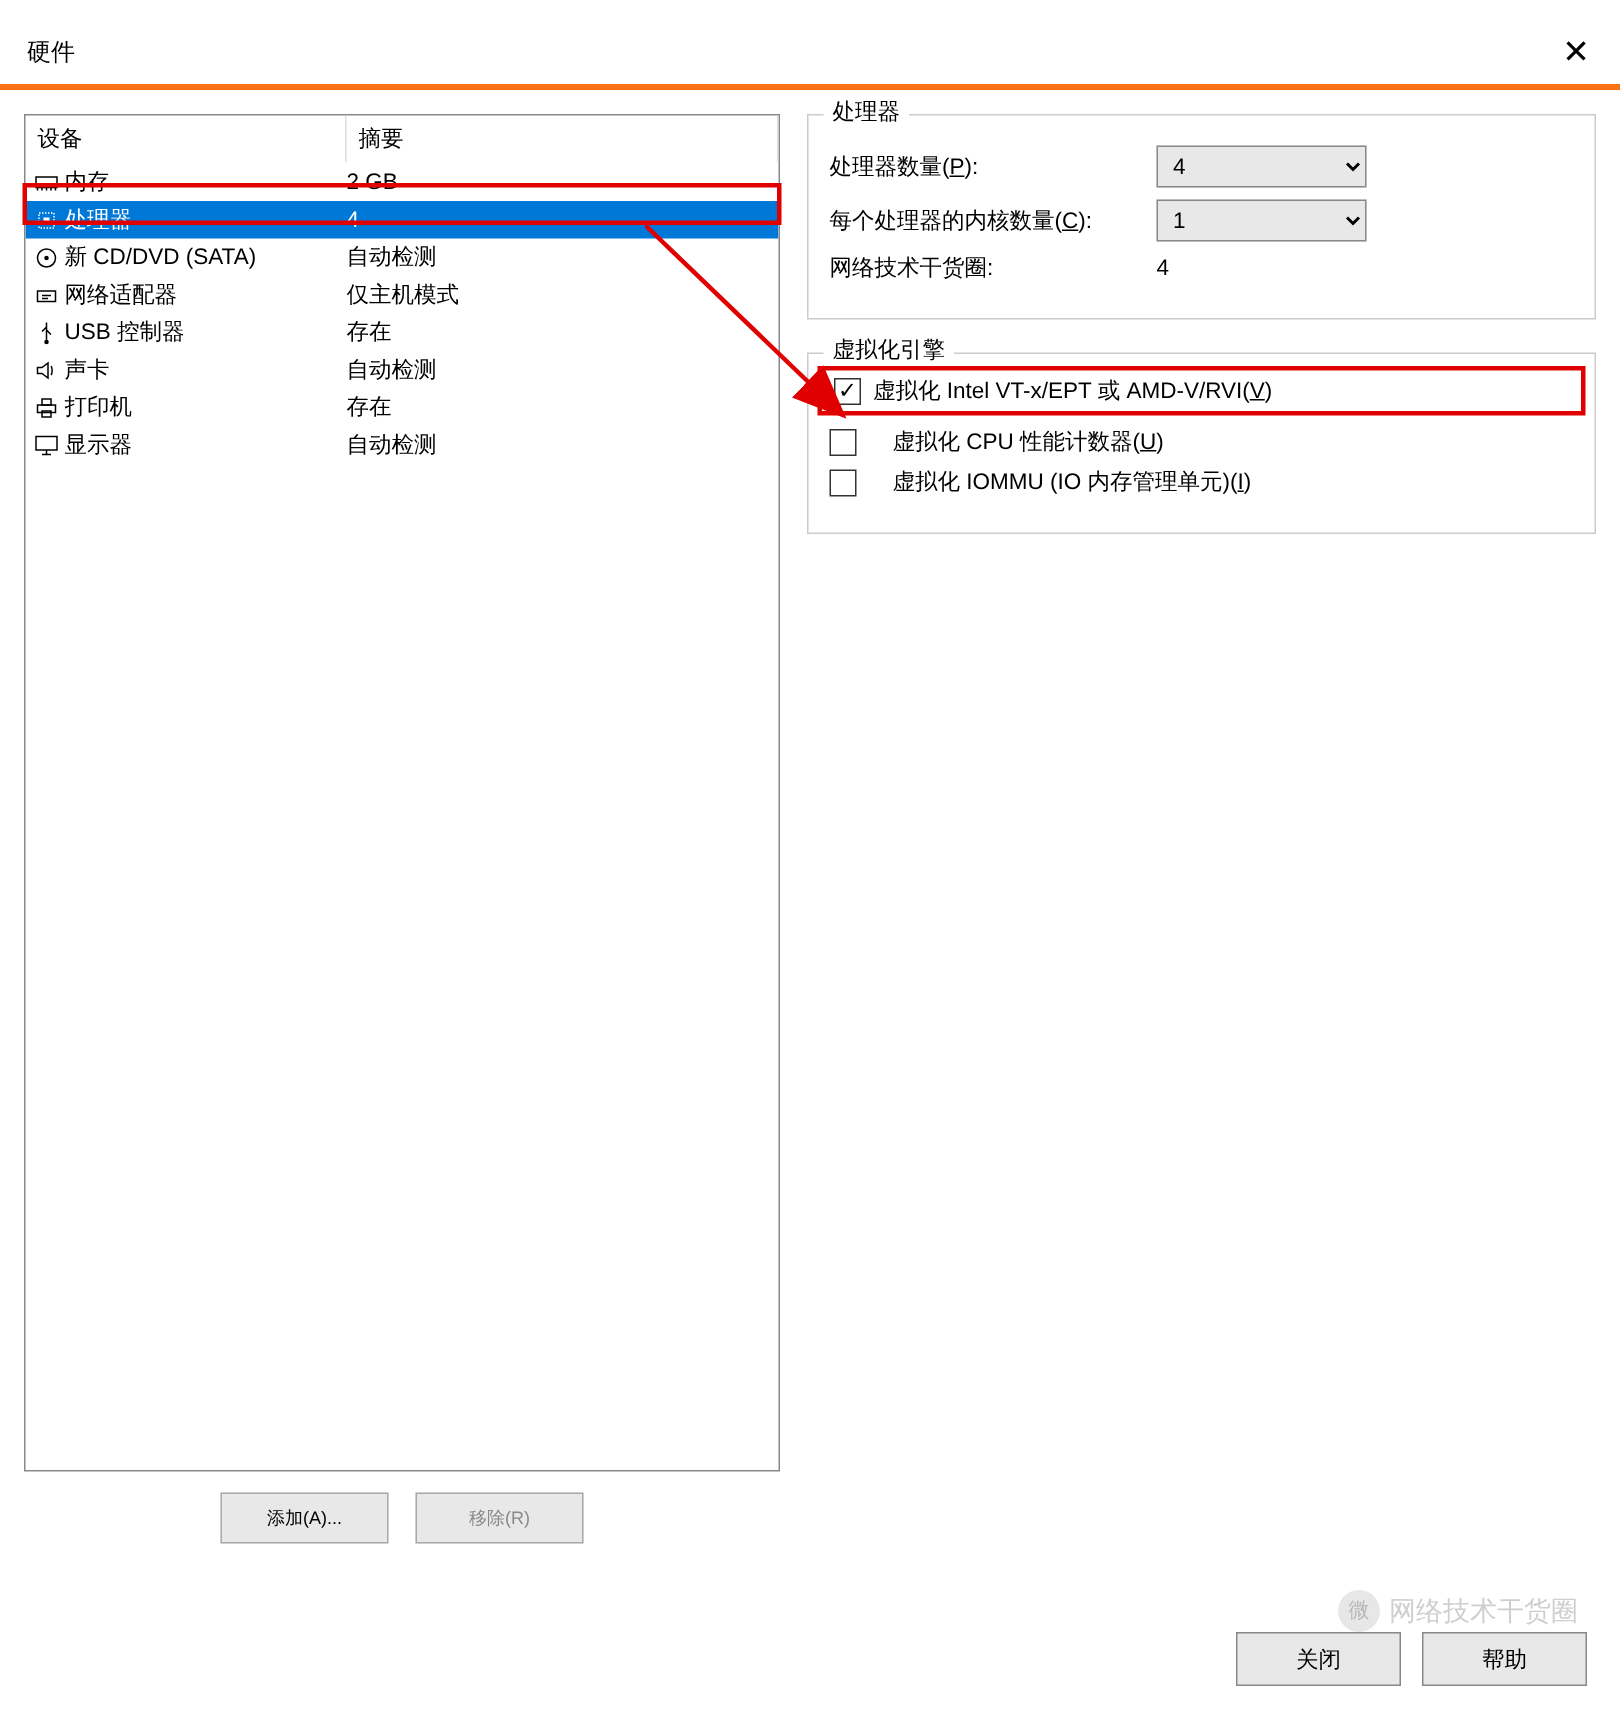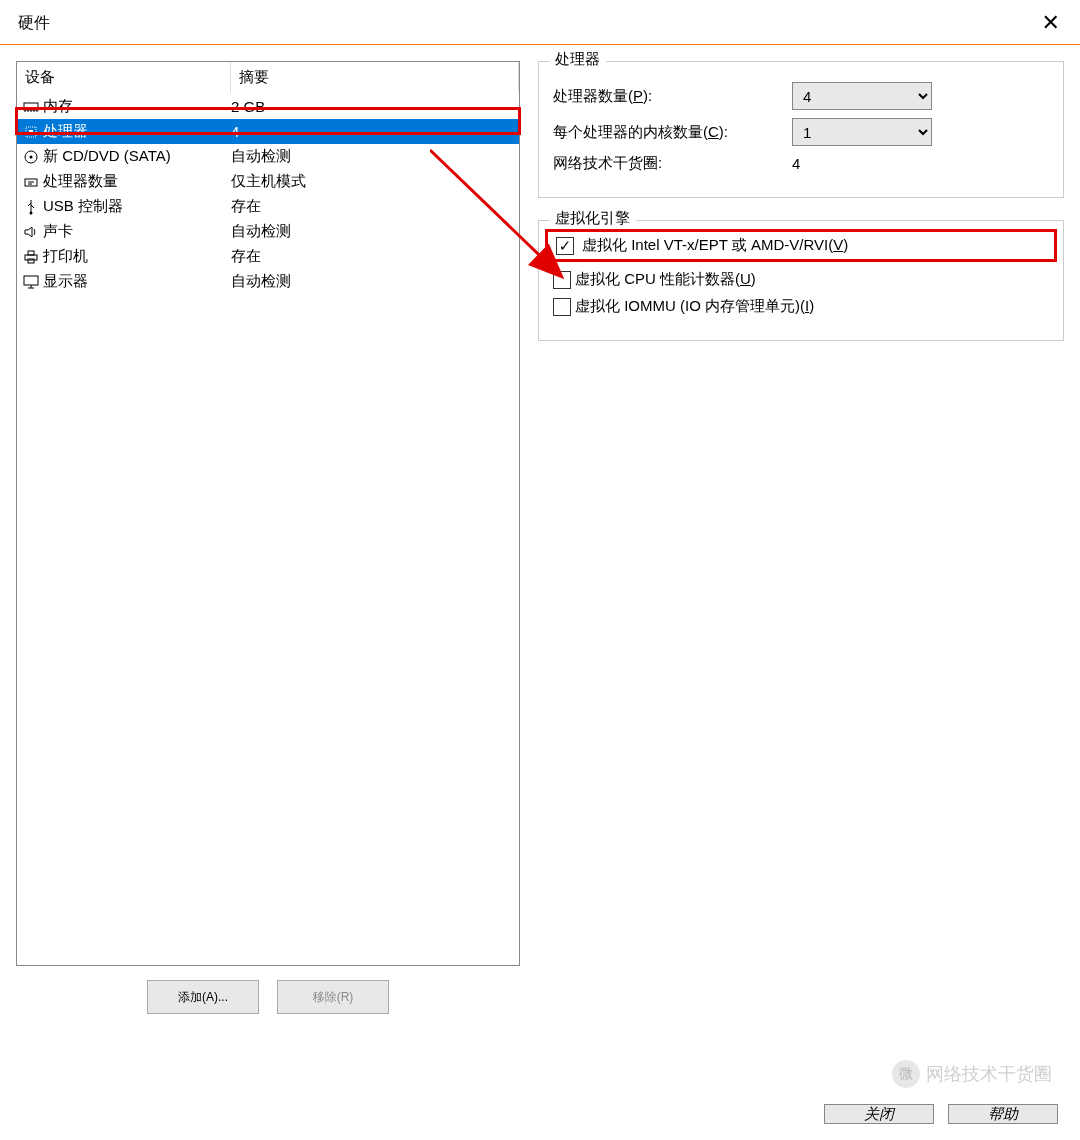--- a/index.html
+++ b/index.html
@@ -1,17 +1,17 @@
 <!DOCTYPE html>
 <html><head>
 <meta charset="utf-8">
 <style>
 * { box-sizing: border-box; margin: 0; padding: 0; }
 body { font-family: "Microsoft YaHei", "Segoe UI", Tahoma, sans-serif; font-size: 15px; background: #fff; width: 1080px; height: 1140px; overflow: hidden; position: relative; }
-.titlebar { display: flex; align-items: center; justify-content: space-between; padding: 8px 12px 6px 18px; border-bottom: 1px solid #f97316; }
+.titlebar { display: flex; align-items: center; justify-content: space-between; padding: 8px 12px 6px 18px; border-bottom: 4px solid #f97316; margin-top: 12px; }
 .titlebar .title { font-size: 16px; }
 .close-x { font-size: 22px; font-family: Arial, sans-serif; line-height: 1; cursor: pointer; padding: 4px 8px; }
 .content { display: flex; padding: 16px; gap: 18px; }
 .left-panel { width: 504px; display: flex; flex-direction: column; }
 .device-list { border: 1px solid #888; height: 905px; display: flex; flex-direction: column; position: relative; justify-content: space-between; }
 .list-header { display: flex; border-bottom: 1px solid transparent; }
 .list-header .col { padding: 6px 8px; border-right: 1px solid #ddd; }
 .col-device { width: 214px; }
 .col-summary { flex: 1; }
 .list-body { flex: 1; overflow: hidden; }
@@ -21,30 +21,30 @@
 .list-row .icon svg { width: 16px; height: 16px; }
 .list-row .dev-name { width: 188px; white-space: nowrap; overflow: hidden; }
 .list-row .dev-summary { flex: 1; white-space: nowrap; overflow: hidden; }
 .highlight-box1 { position: absolute; border: 3px solid #e00000; left: -2px; top: 45px; width: 506px; height: 28px; pointer-events: none; }
 .buttons-row { display: flex; justify-content: center; gap: 18px; margin-top: 14px; }
 .btn { min-width: 112px; height: 34px; border: 1px solid #aaa; background: #e8e8e8; font-size: 12px; font-family: inherit; cursor: pointer; }
 .btn[disabled] { color: #8a8a8a; cursor: default; }
 .right-panel { flex: 1; display: flex; flex-direction: column; gap: 22px; }
 .fieldset { border: 1px solid #ccc; padding: 12px 14px 16px 14px; position: relative; }
 .fieldset .legend { position: absolute; top: -12px; left: 10px; background: #fff; padding: 0 6px; font-size: 15px; }
-.form-row { display: flex; align-items: center; margin: 8px 0; gap: 21px; }
+.form-row { display: flex; align-items: center; margin: 8px 0; }
 .form-row .label { width: 218px; }
 .form-row .value { font-size: 15px; }
 select { width: 140px; height: 28px; border: 1px solid #888; background: #e8e8e8; font-size: 15px; font-family: inherit; padding: 0 6px; }
-.checkbox-row { display: flex; align-items: center; margin: 8px 0; gap: 4px; }
+.checkbox-row { display: flex; align-items: center; margin: 8px 0; gap: 24px; }
 .chk { width: 18px; height: 18px; border: 1.5px solid #333; display: inline-flex; align-items: center; justify-content: center; background: #fff; cursor: pointer; }
 .chk.checked::after { content: "✓"; font-size: 15px; line-height: 1; }
 .highlight-box2 { border: 3px solid #e00000; padding: 4px 8px; margin: -4px -8px 4px -8px; display: flex; align-items: center; gap: 8px; }
 .dialog-buttons { position: absolute; right: 22px; bottom: 16px; display: flex; gap: 14px; }
-.dialog-btn { width: 110px; height: 20px; border: 1px solid #888; background: #e8e8e8; font-size: 15px; font-family: inherit; cursor: pointer; font-style: italic; }
+.dialog-btn { width: 110px; height: 36px; border: 1px solid #888; background: #e8e8e8; font-size: 15px; font-family: inherit; cursor: pointer; }
 .watermark { position: absolute; right: 28px; bottom: 52px; color: #bbb; font-size: 18px; opacity: 0.7; display: flex; align-items: center; gap: 6px; }
 .watermark .wm-icon { width: 28px; height: 28px; border-radius: 50%; background: #ddd; display: inline-flex; align-items: center; justify-content: center; font-size: 14px; color: #999; }
 .u { text-decoration: underline; }
 .arrow-svg { position: absolute; left: 430px; top: 120px; pointer-events: none; }
 </style>
 </head>
 <body>
 
 <div class="titlebar">
   <span class="title">硬件</span>
@@ -89,21 +89,21 @@
             <span class="dev-name">新 CD/DVD (SATA)</span>
             <span class="dev-summary">自动检测</span>
           </div>
           <div class="list-row">
             <span class="icon">
               <svg viewBox="0 0 16 16">
                 <rect x="2" y="5" width="12" height="7" fill="none" stroke="currentColor"></rect>
                 <path d="M5 8h6M5 10h4" stroke="currentColor"></path>
               </svg>
             </span>
-            <span class="dev-name">处理器数量</span>
+            <span class="dev-name">网络适配器</span>
             <span class="dev-summary">仅主机模式</span>
           </div>
           <div class="list-row">
             <span class="icon">
               <svg viewBox="0 0 16 16">
                 <path d="M8 1v13M8 4l-3 3M8 6l3 3" stroke="currentColor" fill="none"></path>
                 <circle cx="8" cy="14" r="1.5" fill="currentColor"></circle>
               </svg>
             </span>
             <span class="dev-name">USB 控制器</span>

